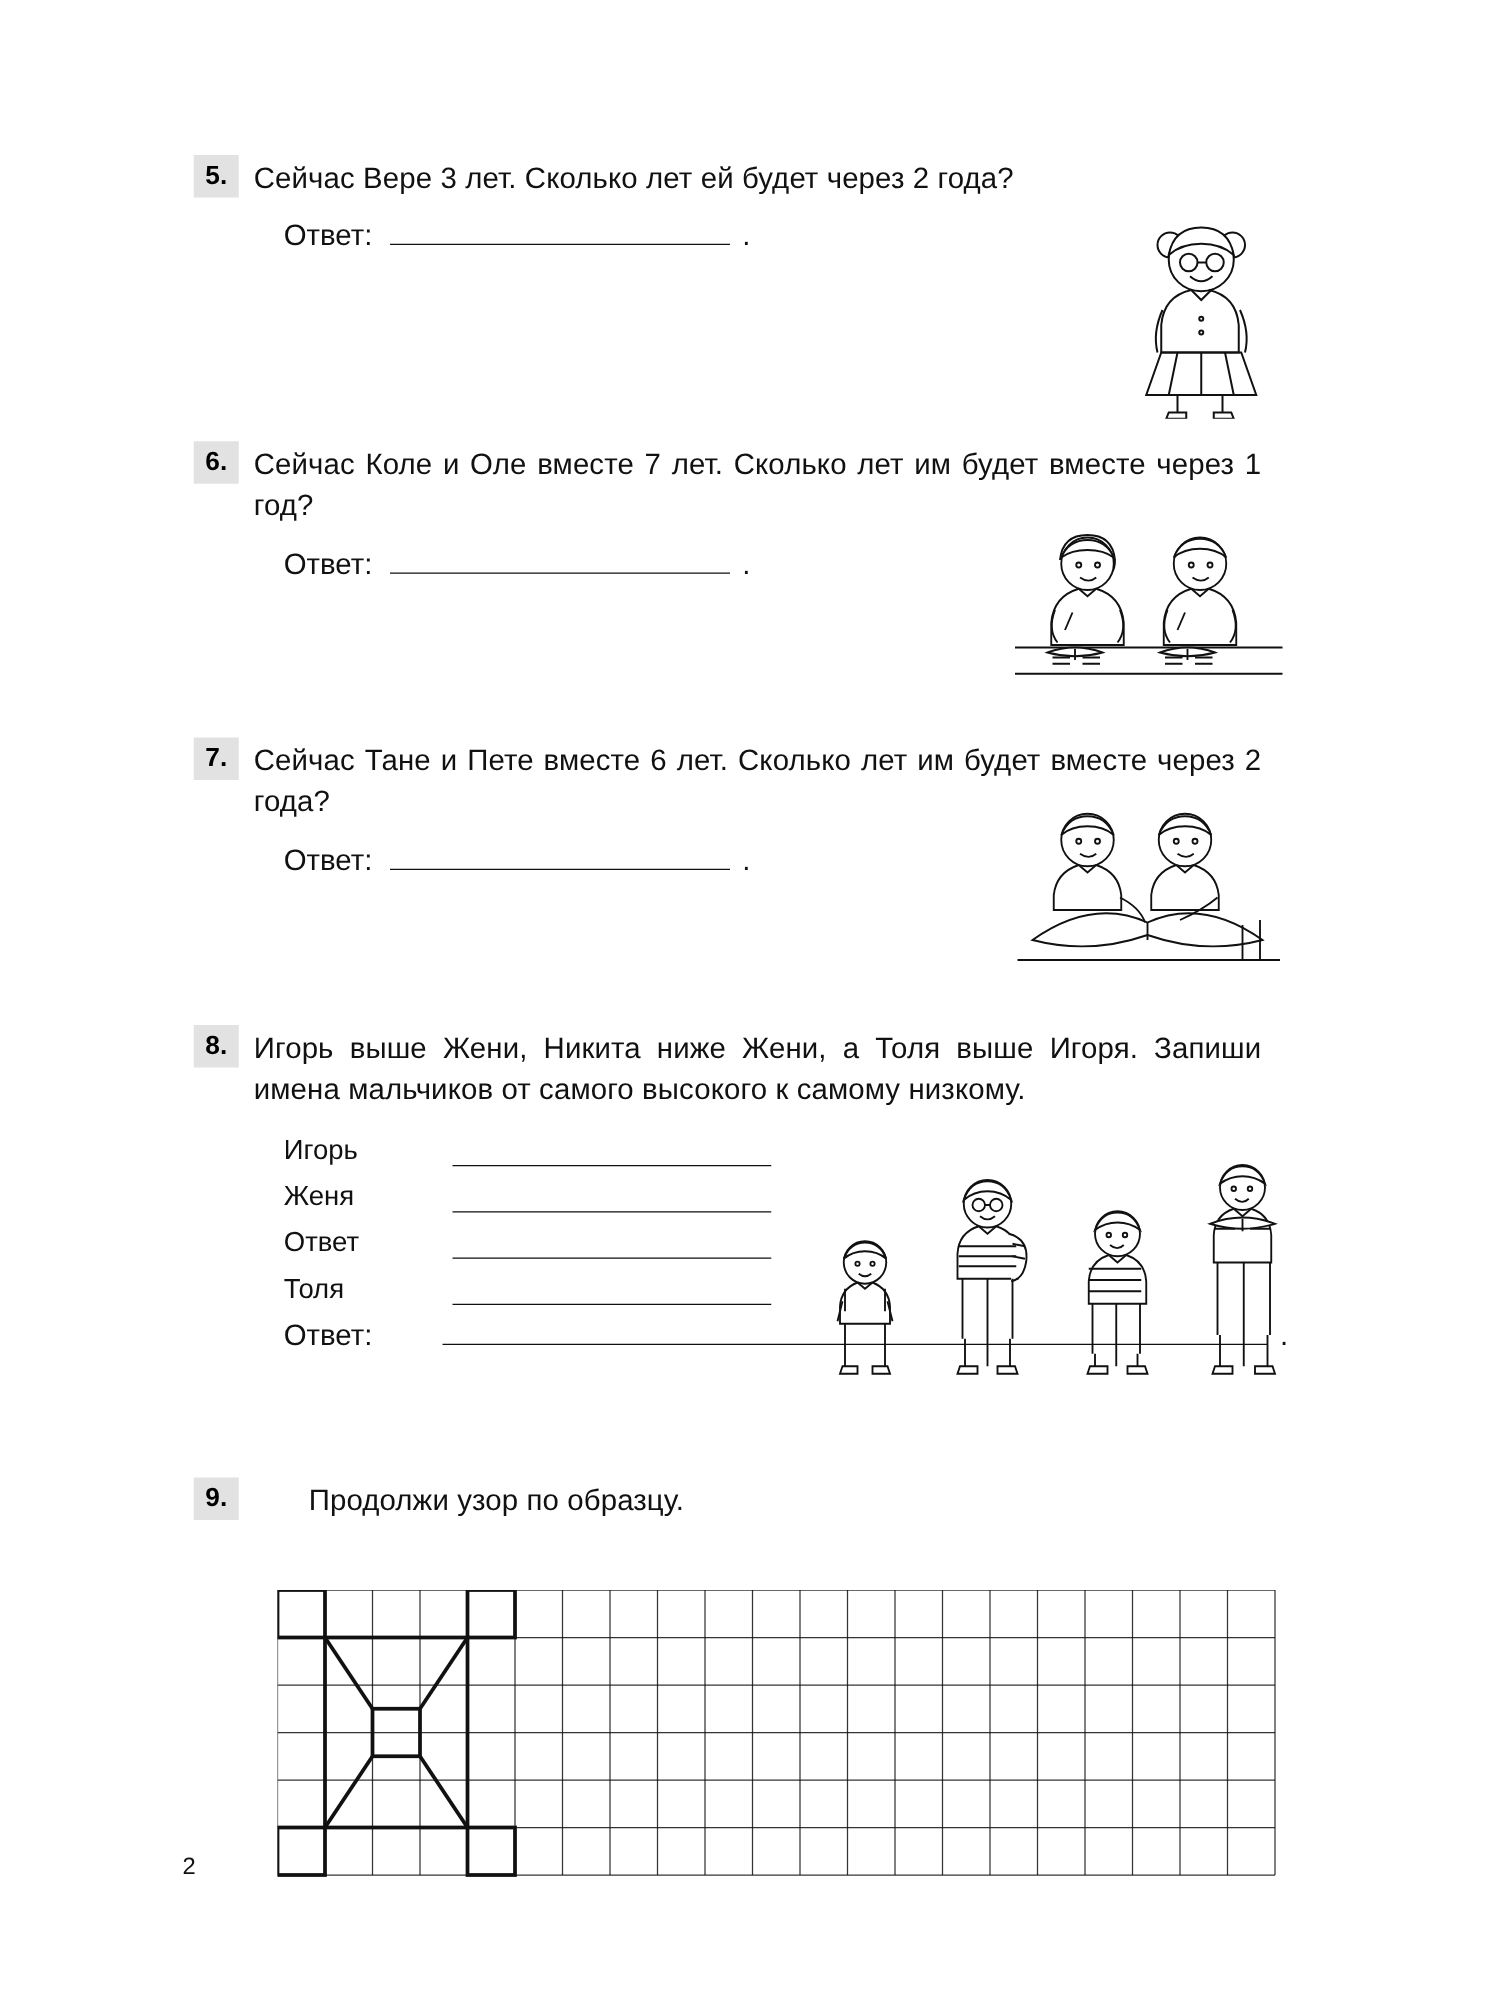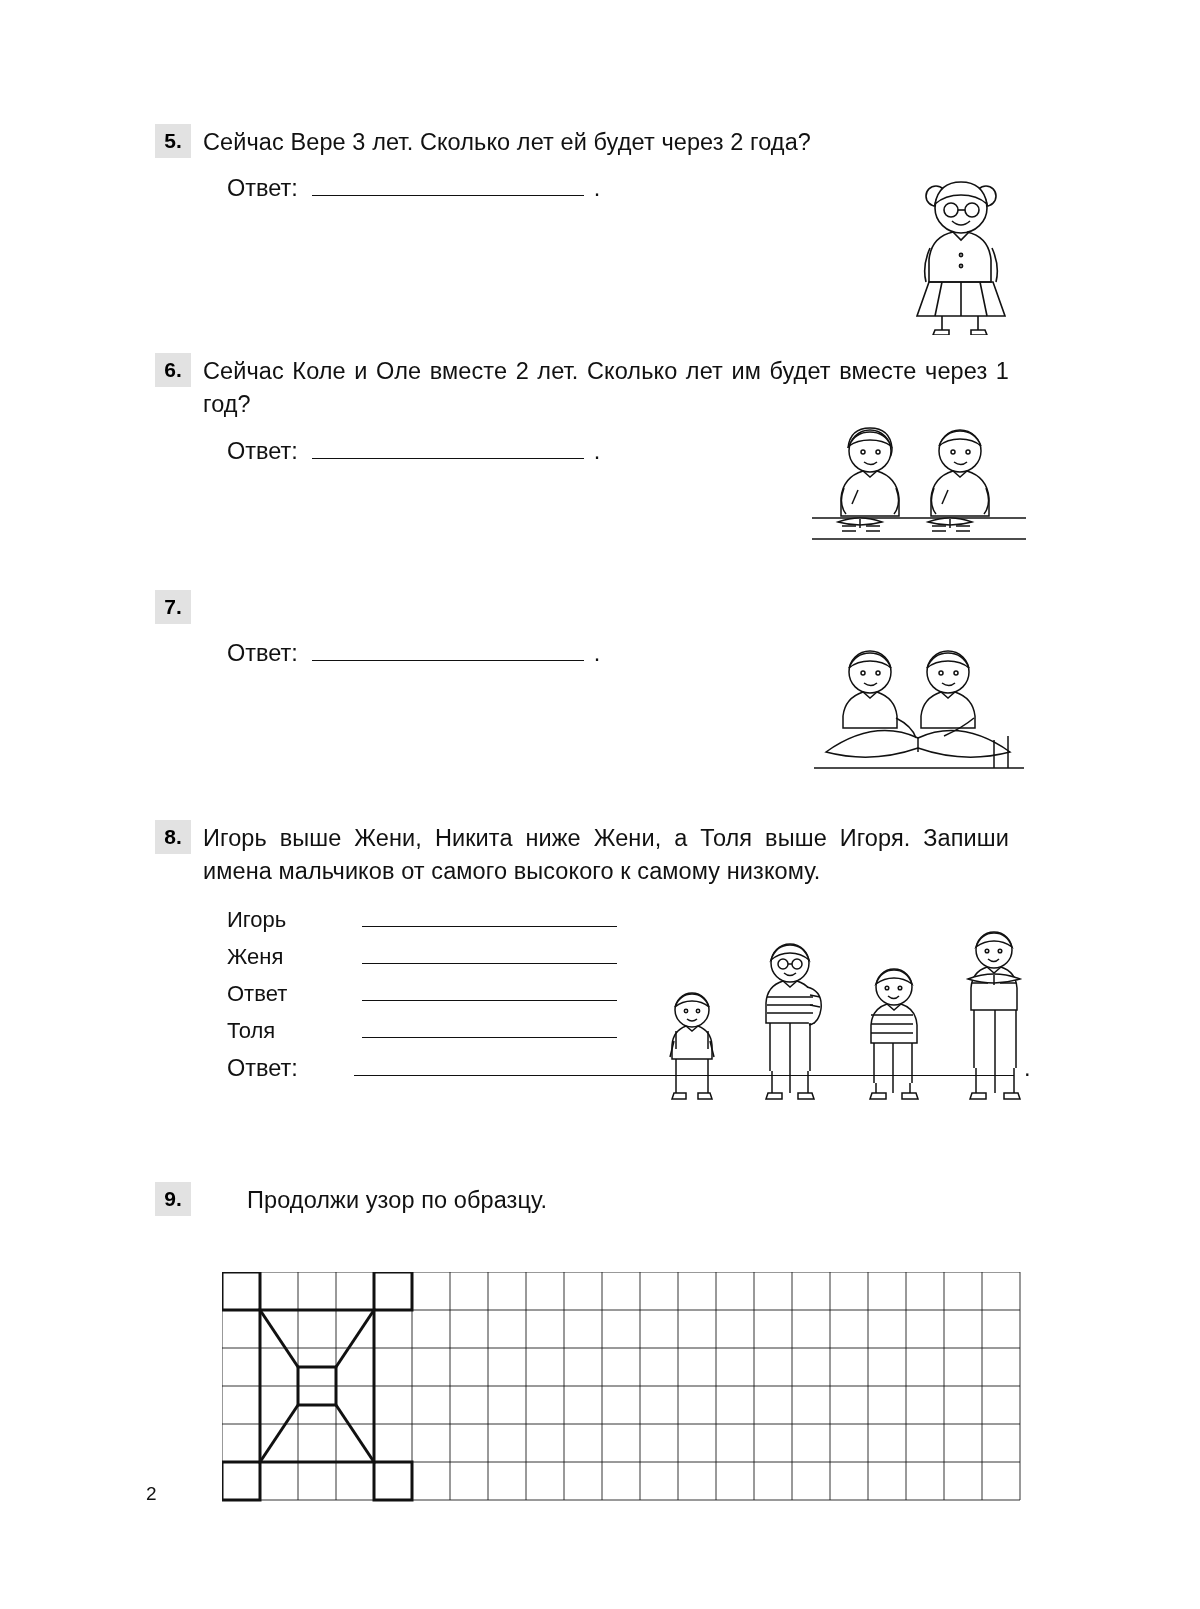--- a/index.html
+++ b/index.html
@@ -71,21 +71,21 @@
     font-size: 23.5px;
   }
 
   
   .name-list {
     padding-left: 72px;
     margin-top: 18px;
   }
   .name-row {
     display: flex;
-    align-items: center;
+    align-items: flex-end;
     margin-bottom: 11px;
     font-size: 22px;
   }
   .name-label {
     width: 135px;
     flex: 0 0 135px;
   }
   .name-rule {
     width: 255px;
     border-bottom: 1.6px solid #111;
@@ -175,21 +175,21 @@
 
         <path d="M45 160 l14 0 l0 5 l-16 0 z"></path>
         <path d="M81 160 l14 0 l2 5 l-16 0 z"></path>
       </g>
     </svg>
   </div>
 
   <div class="exercise" style="top:353px;">
     <div class="ex-head">
       <div class="num-box">6.</div>
-      <div class="task-text" style="max-width:806px;">Сейчас Коле и Оле вместе 2 лет. Сколько лет им будет вместе через 1 год?</div>
+      <div class="task-text" style="max-width:806px;">Сейчас Коле и Оле вместе 7 лет. Сколько лет им будет вместе через 1 год?</div>
     </div>
     <div class="answer-row">
       <span class="answer-label">Ответ:</span>
       <span class="rule" style="width:272px;"></span>
       <span class="dot">.</span>
     </div>
   </div>
 
   <div class="illus" style="left:808px; top:418px;">
     <svg width="222" height="148" viewBox="0 0 222 148">
@@ -229,20 +229,21 @@
         <path d="M134 86 l6 -14"></path>
 
         <line x1="4" y1="121" x2="218" y2="121"></line>
       </g>
     </svg>
   </div>
 
   <div class="exercise" style="top:590px;">
     <div class="ex-head">
       <div class="num-box">7.</div>
+      <div class="task-text" style="max-width:806px;">Сейчас Тане и Пете вместе 6 лет. Сколько лет им будет вместе через 2 года?</div>
     </div>
     <div class="answer-row">
       <span class="answer-label">Ответ:</span>
       <span class="rule" style="width:272px;"></span>
       <span class="dot">.</span>
     </div>
   </div>
 
   <div class="illus" style="left:808px; top:640px;">
     <svg width="222" height="140" viewBox="0 0 222 140">

